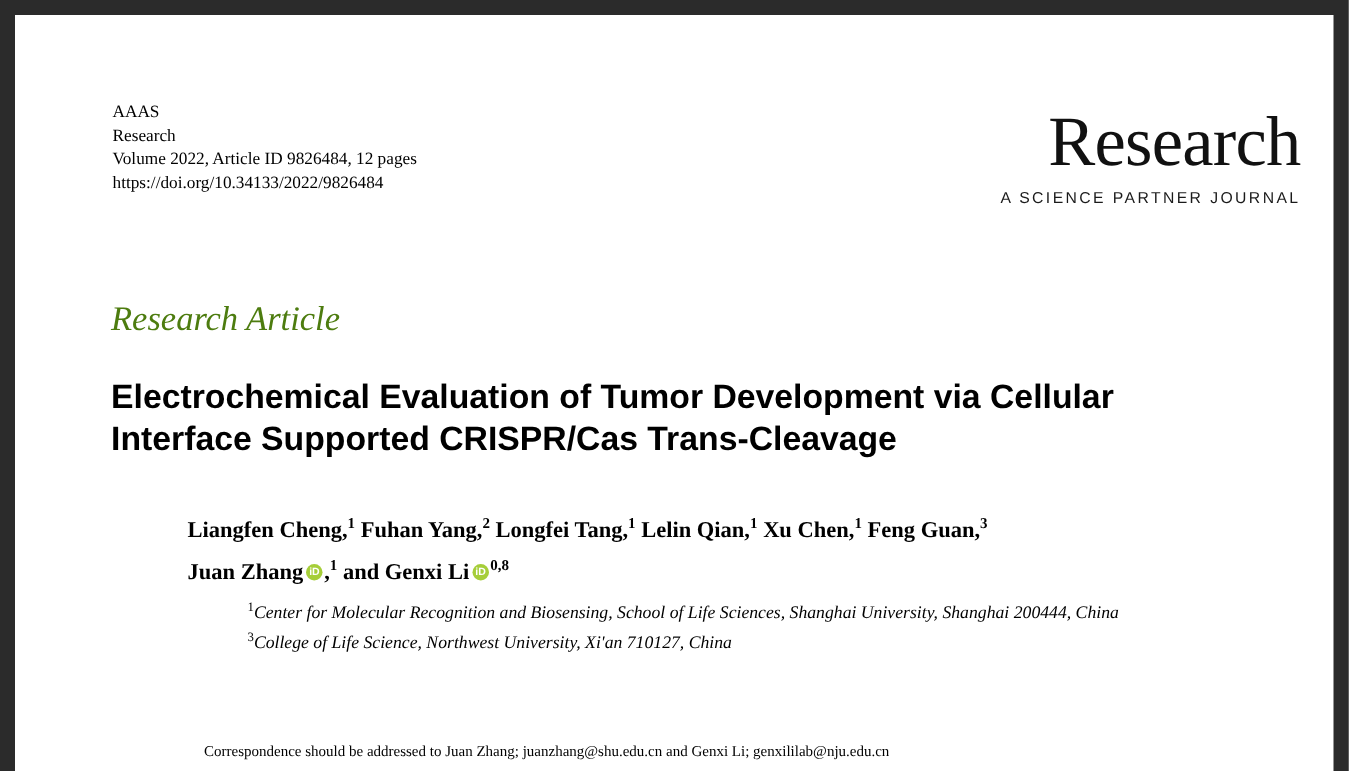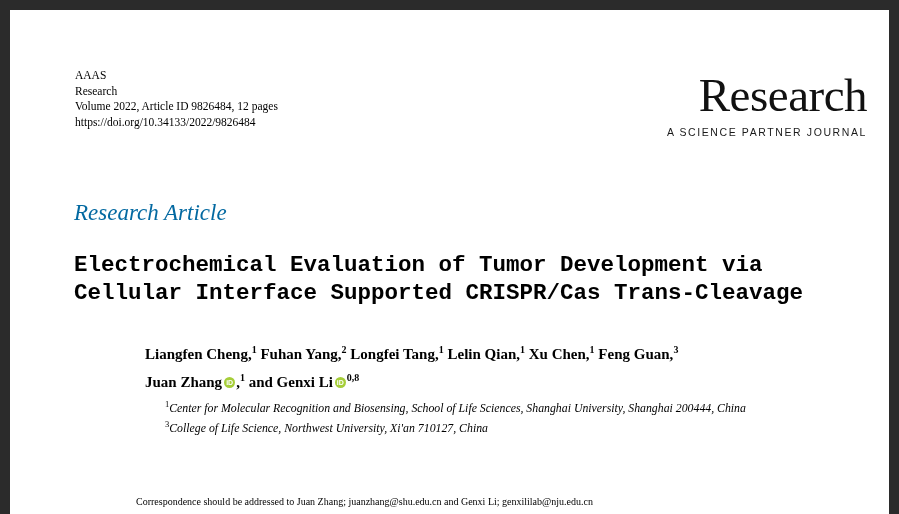--- a/index.html
+++ b/index.html
@@ -69,36 +69,36 @@
     top: 150px;
     width: 879px;
   }
   .kicker {
     position: absolute;
     left: 64px;
     top: 40px;
     font-family: "Liberation Serif", serif;
     font-style: italic;
     font-size: 23px;
-    color: #0369a1;
+    color: #4d7c0f;
   }
   .title {
     position: absolute;
     left: 64px;
     top: 76px;
     width: 760px;
-    font-family: Liberation Mono, monospace;
+    font-family: Liberation Sans, sans-serif;
     font-weight: bold;
     font-size: 22.5px;
     line-height: 28px;
     color: #000000;
   }
   .authors {
     position: absolute;
-    left: 135px;
+    left: 115px;
     top: 178px;
     width: 700px;
     font-family: "Liberation Serif", serif;
     font-weight: bold;
     font-size: 15px;
     line-height: 24px;
     color: #000000;
   }
   .authors sup {
     font-size: 10px;

